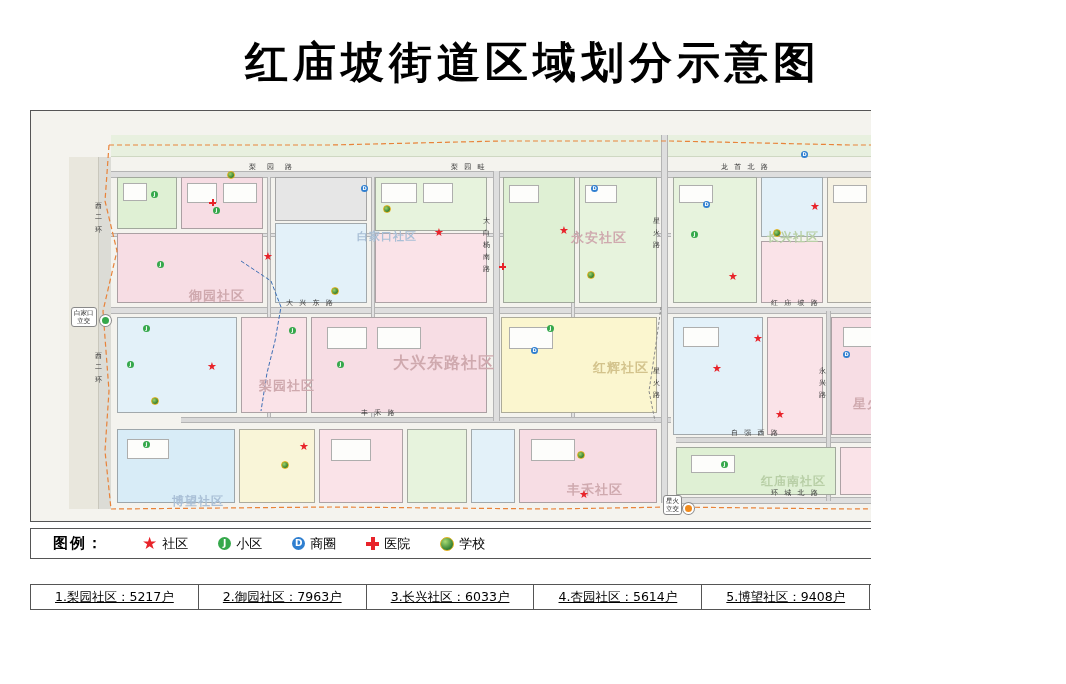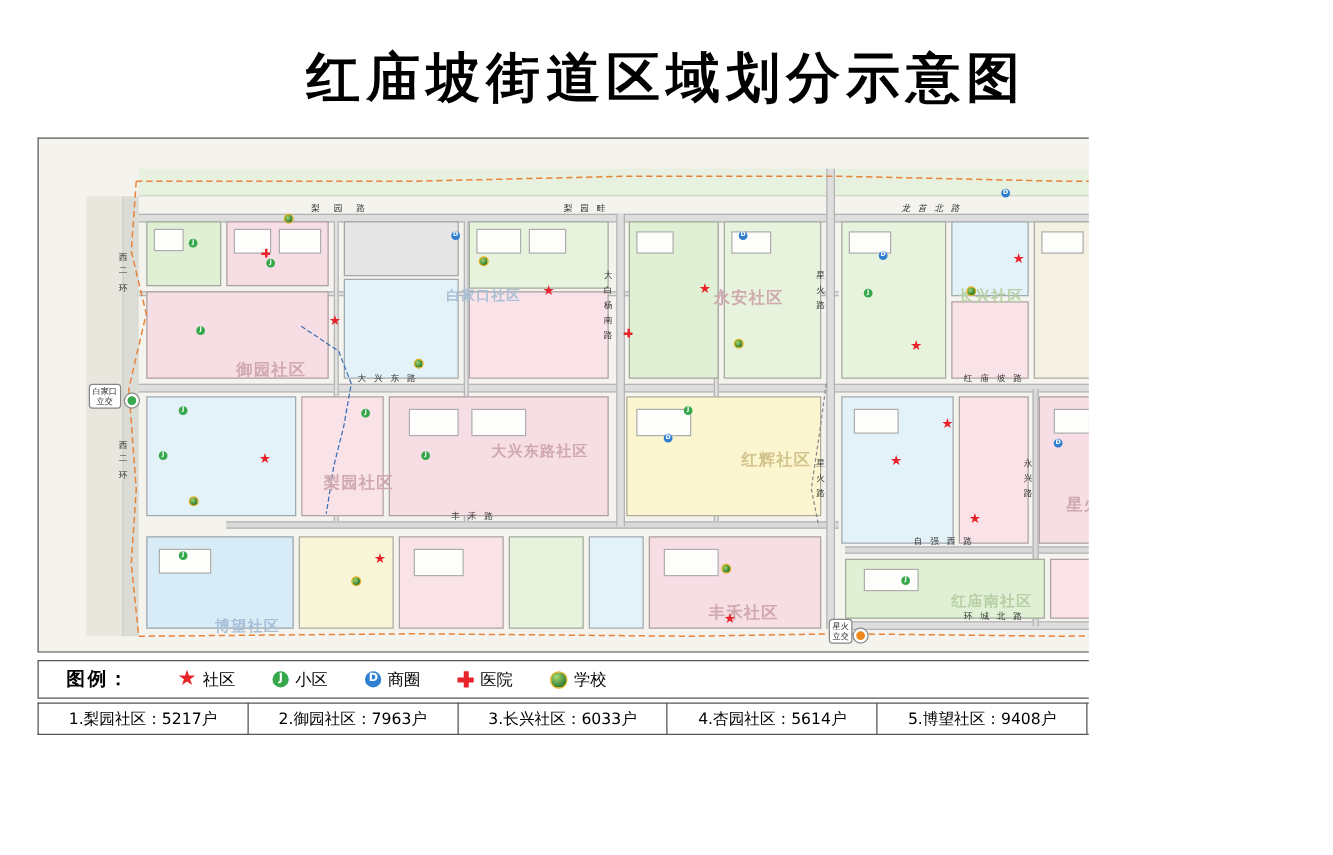--- a/index.html
+++ b/index.html
@@ -177,24 +177,25 @@
   .lg-cross::after  { top:4.5px; left:0; height:4px; width:13px; }
   .lg-school {
     width: 14px; height: 14px; border-radius: 50%;
     background: radial-gradient(circle at 35% 30%, #a8da72, #2f7d32 72%);
     border: 1.5px solid #e0b11f;
   }
 
   
   #table {
     position: absolute;
-    left: 30px; top: 562px;
+    left: 30px; top: 584px;
     width: 1008px;
     border-collapse: collapse;
     table-layout: fixed;
+    text-decoration: underline;
   }
   #table td {
     border: 1px solid #555;
     height: 25px;
     font-size: 12.5px;
     color: #000;
     text-align: center;
     padding: 0 2px;
     white-space: nowrap;
   }
@@ -297,41 +298,41 @@
       <polyline points="78,34 300,34 470,30 640,30 820,34 985,34" fill="none" stroke="#e8833a" stroke-width="1.2" stroke-dasharray="5,3"></polyline>
       <polyline points="78,34 74,90 86,140 72,200 78,280 74,340 80,398" fill="none" stroke="#e8833a" stroke-width="1.2" stroke-dasharray="5,3"></polyline>
       <polyline points="80,398 300,396 520,398 640,396 820,398 985,396" fill="none" stroke="#e8833a" stroke-width="1.2" stroke-dasharray="5,3"></polyline>
       <polyline points="985,34 988,120 984,220 988,320 985,396" fill="none" stroke="#e8833a" stroke-width="1.2" stroke-dasharray="5,3"></polyline>
       <polyline points="210,150 240,170 250,196 244,230 236,262 230,300" fill="none" stroke="#3d6fb5" stroke-width="1" stroke-dasharray="4,2"></polyline>
       <polyline points="630,196 624,240 618,280 624,310" fill="none" stroke="#8a8a8a" stroke-width="1" stroke-dasharray="3,2"></polyline>
     </svg>
 
     <div class="roadlbl" style="left:218px;top:51px;">梨　园　路</div>
     <div class="roadlbl" style="left:420px;top:51px;">梨 园 畦</div>
-    <div class="roadlbl" style="left:690px;top:51px;font-style:italic;">龙 首 北 路</div>
+    <div class="roadlbl" style="left:690px;top:51px;">龙 首 北 路</div>
     <div class="roadlbl" style="left:255px;top:187px;">大 兴 东 路</div>
     <div class="roadlbl" style="left:740px;top:187px;">红 庙 坡 路</div>
     <div class="roadlbl" style="left:330px;top:297px;">丰 禾 路</div>
     <div class="roadlbl" style="left:700px;top:317px;">自 强 西 路</div>
     <div class="roadlbl" style="left:740px;top:377px;">环 城 北 路</div>
 
     <div class="roadlbl-v" style="left:62px;top:86px;">西 二 环</div>
     <div class="roadlbl-v" style="left:62px;top:236px;">西 二 环</div>
     <div class="roadlbl-v" style="left:450px;top:100px;">大 白 杨 南 路</div>
     <div class="roadlbl-v" style="left:620px;top:100px;">星 火 路</div>
     <div class="roadlbl-v" style="left:620px;top:250px;">星 火 路</div>
     <div class="roadlbl-v" style="left:786px;top:250px;">永 兴 路</div>
     <div class="roadlbl-v" style="left:924px;top:250px;">华 城 路</div>
     <div class="roadlbl-v" style="left:960px;top:96px;">文 景 南 路</div>
 
     <div class="wm wm-b" style="left:305px;top:118px;">白家口社区</div>
     <div class="wm" style="left:540px;top:118px;font-size:13px;">永安社区</div>
     <div class="wm" style="left:158px;top:176px;font-size:13px;">御园社区</div>
     <div class="wm" style="left:228px;top:266px;font-size:13px;">梨园社区</div>
-    <div class="wm" style="left:362px;top:242px;font-size:12px;">大兴东路社区</div>
+    <div class="wm" style="left:362px;top:242px;font-size:16px;">大兴东路社区</div>
     <div class="wm wm-y" style="left:562px;top:248px;font-size:13px;">红辉社区</div>
     <div class="wm wm-g" style="left:736px;top:118px;font-size:12px;">长兴社区</div>
     <div class="wm" style="left:822px;top:284px;font-size:13px;">星火社区</div>
     <div class="wm" style="left:536px;top:370px;font-size:13px;">丰禾社区</div>
     <div class="wm wm-g" style="left:730px;top:362px;font-size:12px;">红庙南社区</div>
     <div class="wm wm-b" style="left:120px;top:382px;font-size:12px;">博望社区</div>
 
     <div class="star" style="left:232px;top:140px;">★</div>
     <div class="star" style="left:403px;top:116px;">★</div>
     <div class="star" style="left:528px;top:114px;">★</div>

